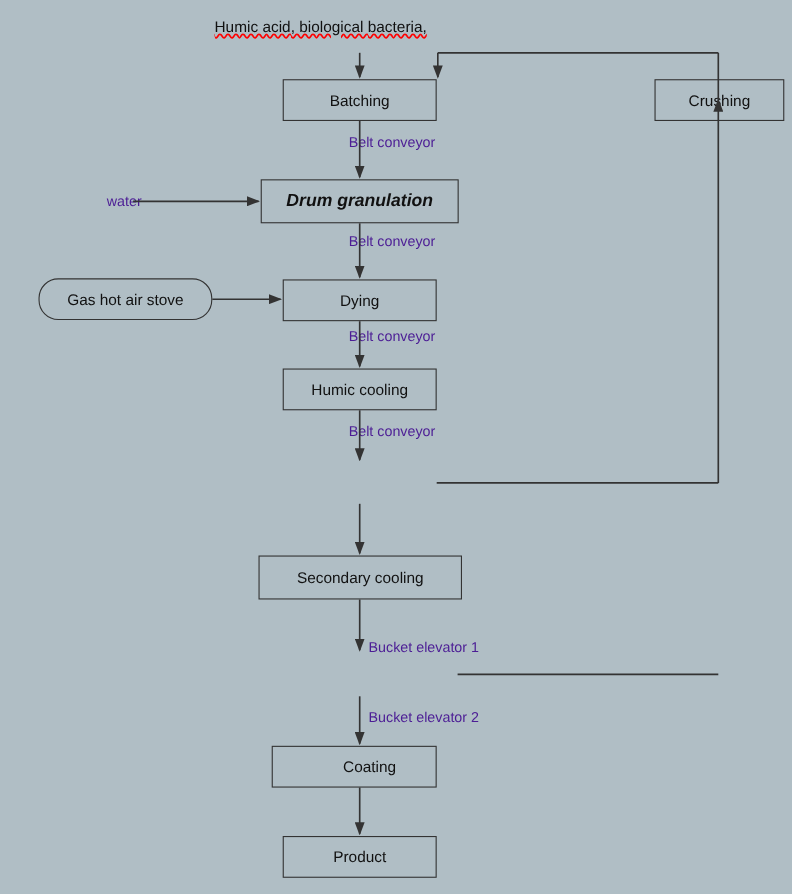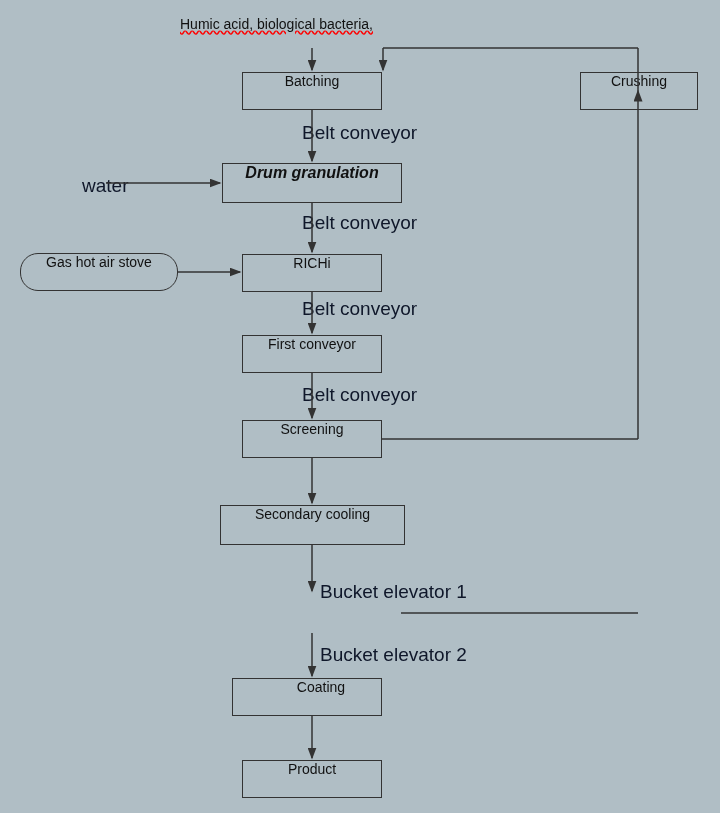--- a/index.html
+++ b/index.html
@@ -7,43 +7,43 @@
       width: 720px;
       height: 813px;
       background-color: #b0bec5;
       font-family: Arial, sans-serif;
       position: relative;
       overflow: hidden;
     }
 
     .diagram {
       position: absolute;
-      top: 0; left: 0;
+      top: 0; left: 15px;
       width: 668px;
       height: 813px;
     }
 
     
     .box {
       position: absolute;
       border: 1.5px solid #333;
       background: #b0bec5;
       display: flex;
-      align-items: flex-start;
+      align-items: center;
       justify-content: center;
       font-size: 14px;
       color: #111;
       text-align: center;
     }
 
     
     .label {
       position: absolute;
-      font-size: 19px;
-      color: #0f172a;
+      font-size: 13px;
+      color: #4c1d95;
       white-space: nowrap;
     }
 
     
     .watermark {
       position: absolute;
       top: 310px;
       left: 130px;
       width: 420px;
       height: 160px;
@@ -92,30 +92,27 @@
 
   <div class="box" style="left:242px; top:72px; width:140px; height:38px;">
     <span>Batching</span>
   </div>
 
   <div class="box" style="left:222px; top:163px; width:180px; height:40px; font-style:italic; font-weight:600; font-size:16px;">
     <span>Drum granulation</span>
   </div>
 
   <div class="box" style="left:242px; top:254px; width:140px; height:38px;">
-    <span>RICHi</span>
+    <span>Dying</span>
   </div>
 
   <div class="box" style="left:242px; top:335px; width:140px; height:38px;">
-    <span>First conveyor</span>
+    <span>Humic cooling</span>
   </div>
 
-  <div class="box" style="left:242px; top:420px; width:140px; height:38px;">
-    <span>Screening</span>
-  </div>
 
   <div class="box" style="left:220px; top:505px; width:185px; height:40px;">
     <span>Secondary cooling</span>
   </div>
 
 
   <div class="box" style="left:232px; top:678px; width:150px; height:38px;padding-left:28px;">
     <span>Coating</span>
   </div>
 

